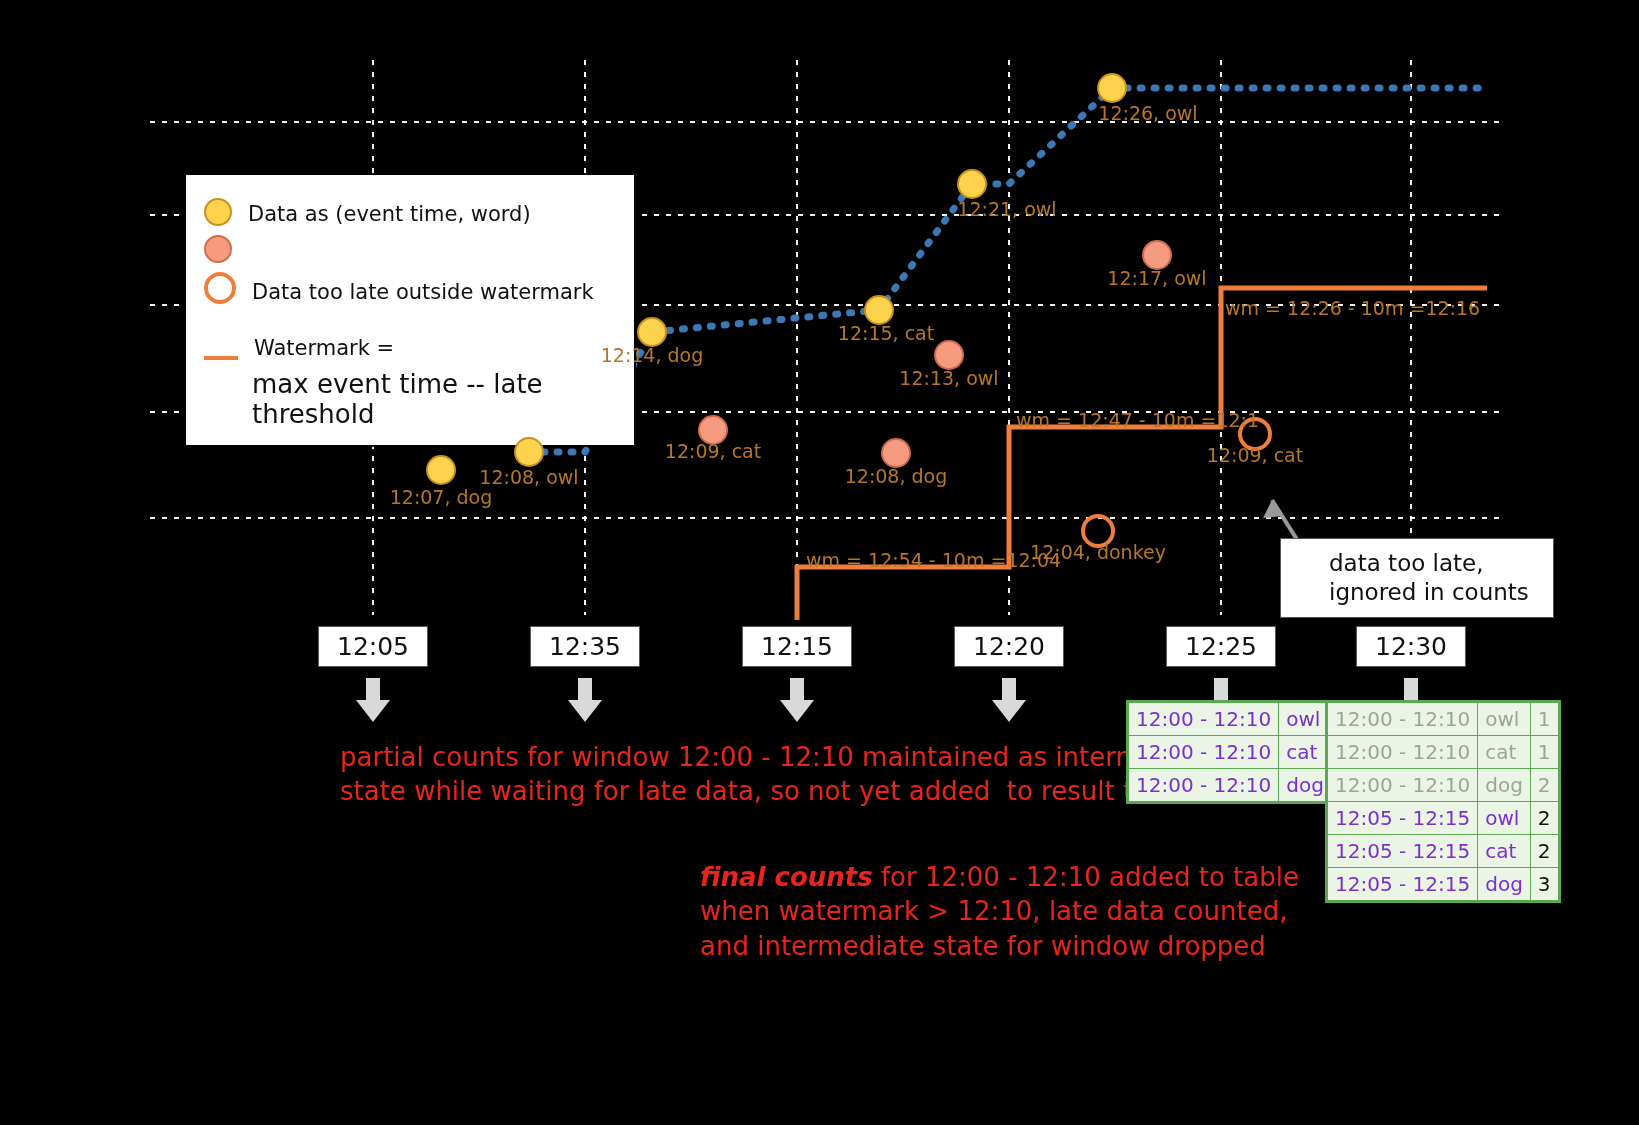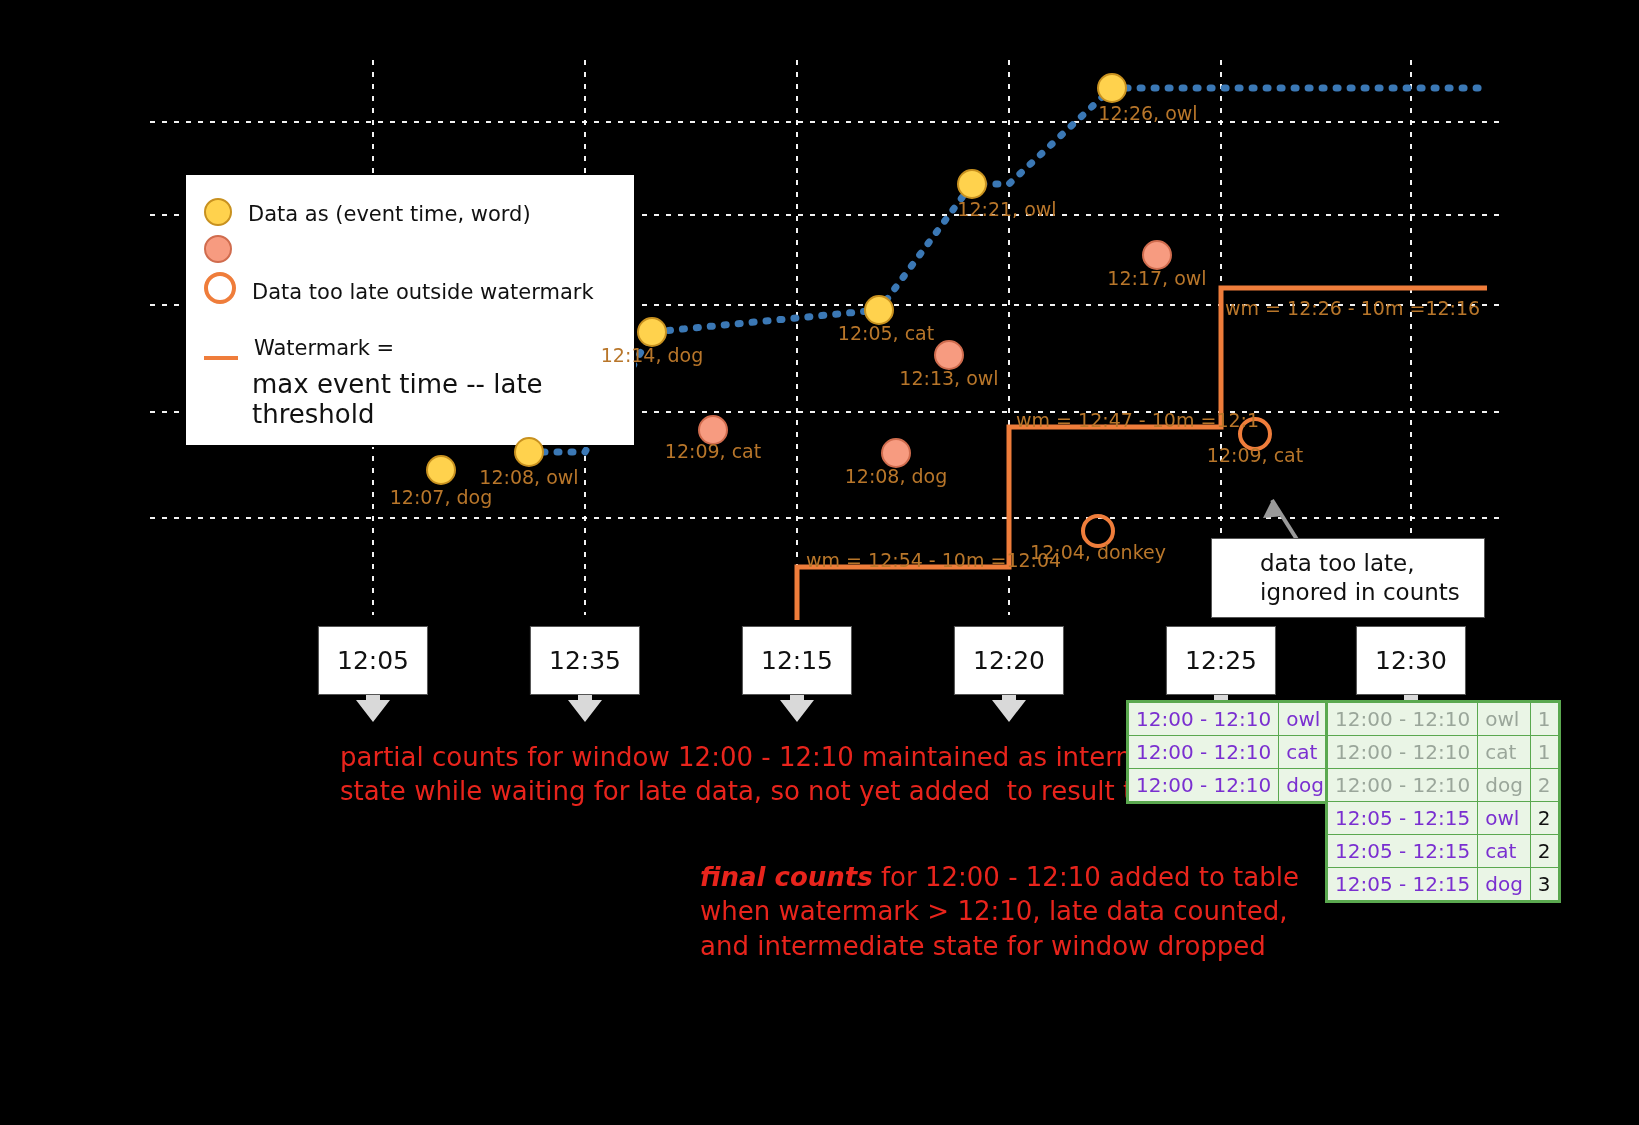--- a/index.html
+++ b/index.html
@@ -24,21 +24,21 @@
   .swatch.salmon{background:#f79b80;border:2px solid #d06c4e;}
   .swatch.hollow{background:#fff;border:4px solid #ef7d3b;}
   .dashline{width:34px;height:0;border-top:6px dotted #3b78b5;flex:0 0 34px;}
   .solidline{width:34px;height:0;border-top:4px solid #ef7d3b;flex:0 0 34px;}
   .legend .sub{font-size:26px;color:#111;margin-left:48px;}
 
   
   .wmlabel{position:absolute;color:#b8762a;font-size:19px;white-space:nowrap;}
 
   
-  .tick{position:absolute;background:#fff;border:1px solid #555;padding:19px 18px;font-size:25px;color:#111;
+  .tick{position:absolute;background:#fff;border:1px solid #555;padding:5px 18px;font-size:25px;color:#111;
         transform:translate(-50%,0);}
 
   
   .callout{position:absolute;background:#fff;border:1px solid #555;padding:10px 14px;font-size:23px;color:#111;line-height:1.25;}
 
   
   .redtext{position:absolute;color:#e8241c;font-size:26px;text-align:center;line-height:1.32;white-space:pre;}
   .redtext .ital{font-style:italic;font-weight:bold;}
 
   
@@ -124,21 +124,21 @@
   <div class="pt salmon" style="left:713px;top:430px;"></div>
   <div class="ptlabel" style="left:713px;top:440px;">12:09, cat</div>
 
   <div class="pt yellow" style="left:652px;top:332px;"></div>
   <div class="ptlabel" style="left:652px;top:344px;">12:14, dog</div>
 
   <div class="pt salmon" style="left:896px;top:453px;"></div>
   <div class="ptlabel" style="left:896px;top:465px;">12:08, dog</div>
 
   <div class="pt yellow" style="left:879px;top:310px;"></div>
-  <div class="ptlabel" style="left:886px;top:322px;">12:05, cat</div>
+  <div class="ptlabel" style="left:886px;top:322px;">12:15, cat</div>
 
   <div class="pt salmon" style="left:949px;top:355px;"></div>
   <div class="ptlabel" style="left:949px;top:367px;">12:13, owl</div>
 
   <div class="pt hollow" style="left:1098px;top:531px;"></div>
   <div class="ptlabel" style="left:1098px;top:541px;">12:04, donkey</div>
 
   <div class="pt yellow" style="left:972px;top:184px;"></div>
   <div class="ptlabel" style="left:1007px;top:198px;">12:21, owl</div>
 
@@ -148,21 +148,21 @@
   <div class="pt hollow" style="left:1255px;top:434px;"></div>
   <div class="ptlabel" style="left:1255px;top:444px;">12:09, cat</div>
 
   <div class="pt yellow" style="left:1112px;top:88px;"></div>
   <div class="ptlabel" style="left:1148px;top:102px;">12:26, owl</div>
 
   <div class="wmlabel" style="left:806px;top:549px;">wm = 12:54 - 10m =12:04</div>
   <div class="wmlabel" style="left:1016px;top:409px;">wm = 12:47 - 10m =12:1</div>
   <div class="wmlabel" style="left:1225px;top:297px;">wm = 12:26 - 10m =12:16</div>
 
-  <div class="callout" style="left:1211px;top:538px;width:210px;padding-left:48px;">
+  <div class="callout" style="left:1280px;top:538px;width:210px;padding-left:48px;">
     <div>data too late,</div>
     <div>ignored in counts</div>
   </div>
 
   <div class="tick" style="left:373px;top:626px;">12:05</div>
   <div class="tick" style="left:585px;top:626px;">12:35</div>
   <div class="tick" style="left:797px;top:626px;">12:15</div>
   <div class="tick" style="left:1009px;top:626px;">12:20</div>
   <div class="tick" style="left:1221px;top:626px;">12:25</div>
   <div class="tick" style="left:1411px;top:626px;">12:30</div>

